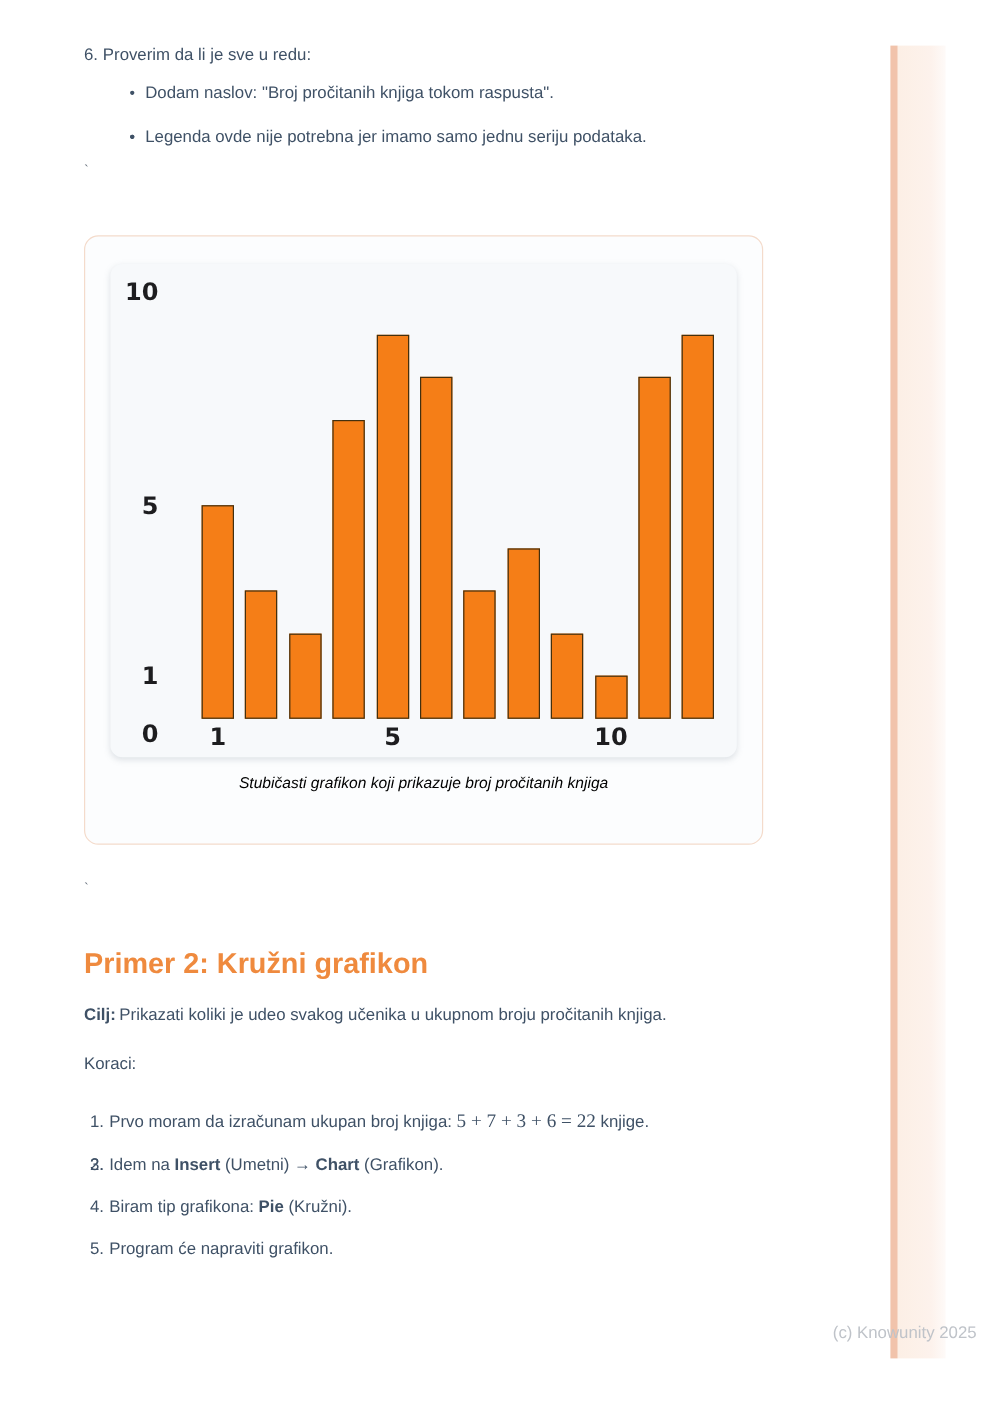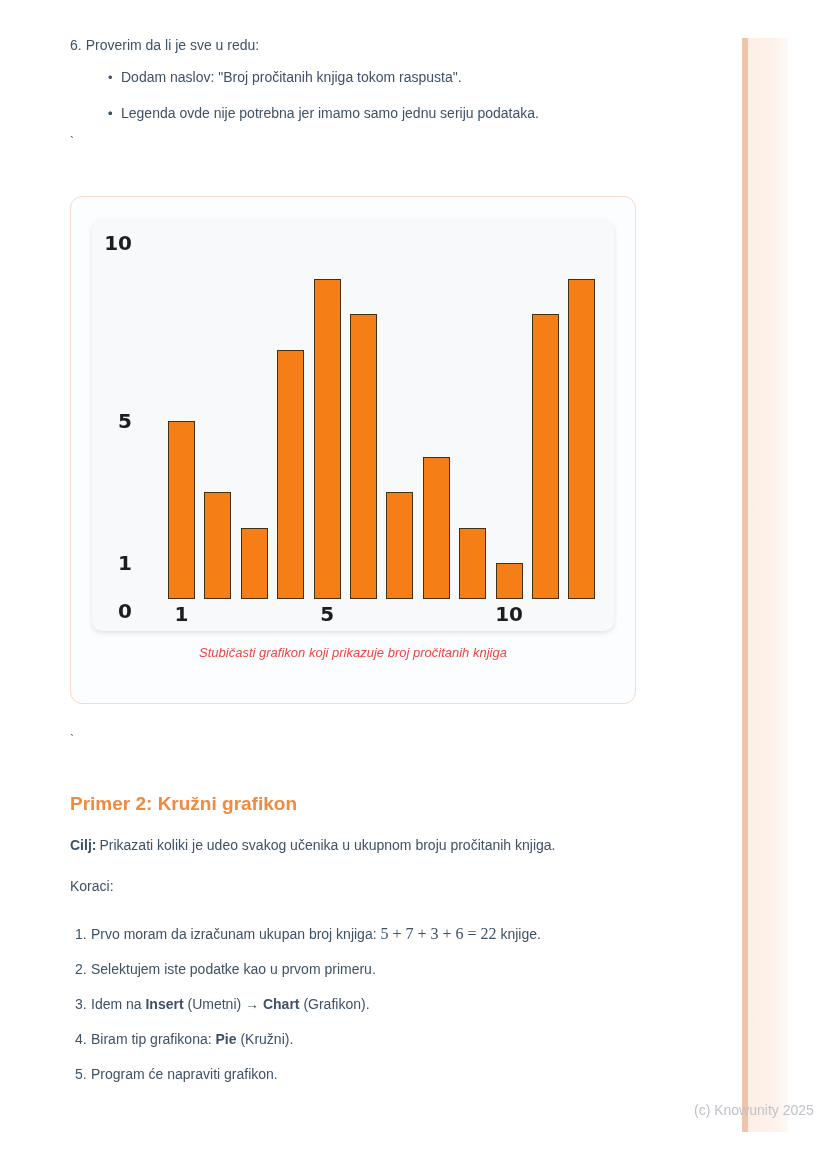--- a/index.html
+++ b/index.html
@@ -50,25 +50,25 @@
     font-family:"DejaVu Sans",sans-serif; font-weight:700;
     font-size:20px; line-height:24px; color:#1d1d1f;
   }
   .xlab {
     position:absolute; transform:translateX(-50%);
     font-family:"DejaVu Sans",sans-serif; font-weight:700;
     font-size:20px; line-height:24px; color:#1d1d1f;
   }
   .caption {
     margin-top:14px; text-align:center;
-    font-style:italic; font-size:13px; line-height:16px; color:#ef4444;
+    font-style:italic; font-size:13px; line-height:16px; color:#000000;
   }
 
   h2.section-heading {
-    margin:45px 0 0 0; font-size:19px; line-height:26px;
+    margin:45px 0 0 0; font-size:24px; line-height:26px;
     font-weight:700; color:#ef8a3e;
   }
   p.goal { margin:21px 0 0 0; line-height:15px; }
   p.goal b { margin-right:3px;text-align:center; }
   p.koraci { margin:26px 0 0 0; line-height:15px; font-weight:400; }
 
   ol.steps { margin:32px 0 0 0; padding:0; list-style:none; }
   ol.steps li { position:relative; padding-left:21px; line-height:16px; margin-bottom:19px; }
   ol.steps li .step-num { position:absolute; left:5px; }
   .seg-bold { font-weight:700; }
@@ -130,21 +130,21 @@
     <h2 class="section-heading">Primer 2: Kružni grafikon</h2>
 
     <p class="goal">
       <b>Cilj:</b><span>Prikazati koliki je udeo svakog učenika u ukupnom broju pročitanih knjiga.</span>
     </p>
 
     <p class="koraci">Koraci:</p>
 
     <ol class="steps" id="steps">
         <li><span class="step-num">1.</span><span>Prvo moram da izračunam ukupan broj knjiga: </span><span class="seg-math">5 + 7 + 3 + 6 = 22</span><span> knjige.</span></li>
-        <li><span class="step-num">2.</span><span>Selektujem iste podatke kao u prvom primeru.</span></li>
+        <li><span class="step-num">2.</span></li>
         <li><span class="step-num">3.</span><span>Idem na </span><span class="seg-bold">Insert</span><span> (Umetni) → </span><span class="seg-bold">Chart</span><span> (Grafikon).</span></li>
         <li><span class="step-num">4.</span><span>Biram tip grafikona: </span><span class="seg-bold">Pie</span><span> (Kružni).</span></li>
         <li><span class="step-num">5.</span><span>Program će napraviti grafikon.</span></li>
       </ol>
 
   </div>
 
   <div class="footer">(c) Knowunity 2025</div>
 
 </div>

